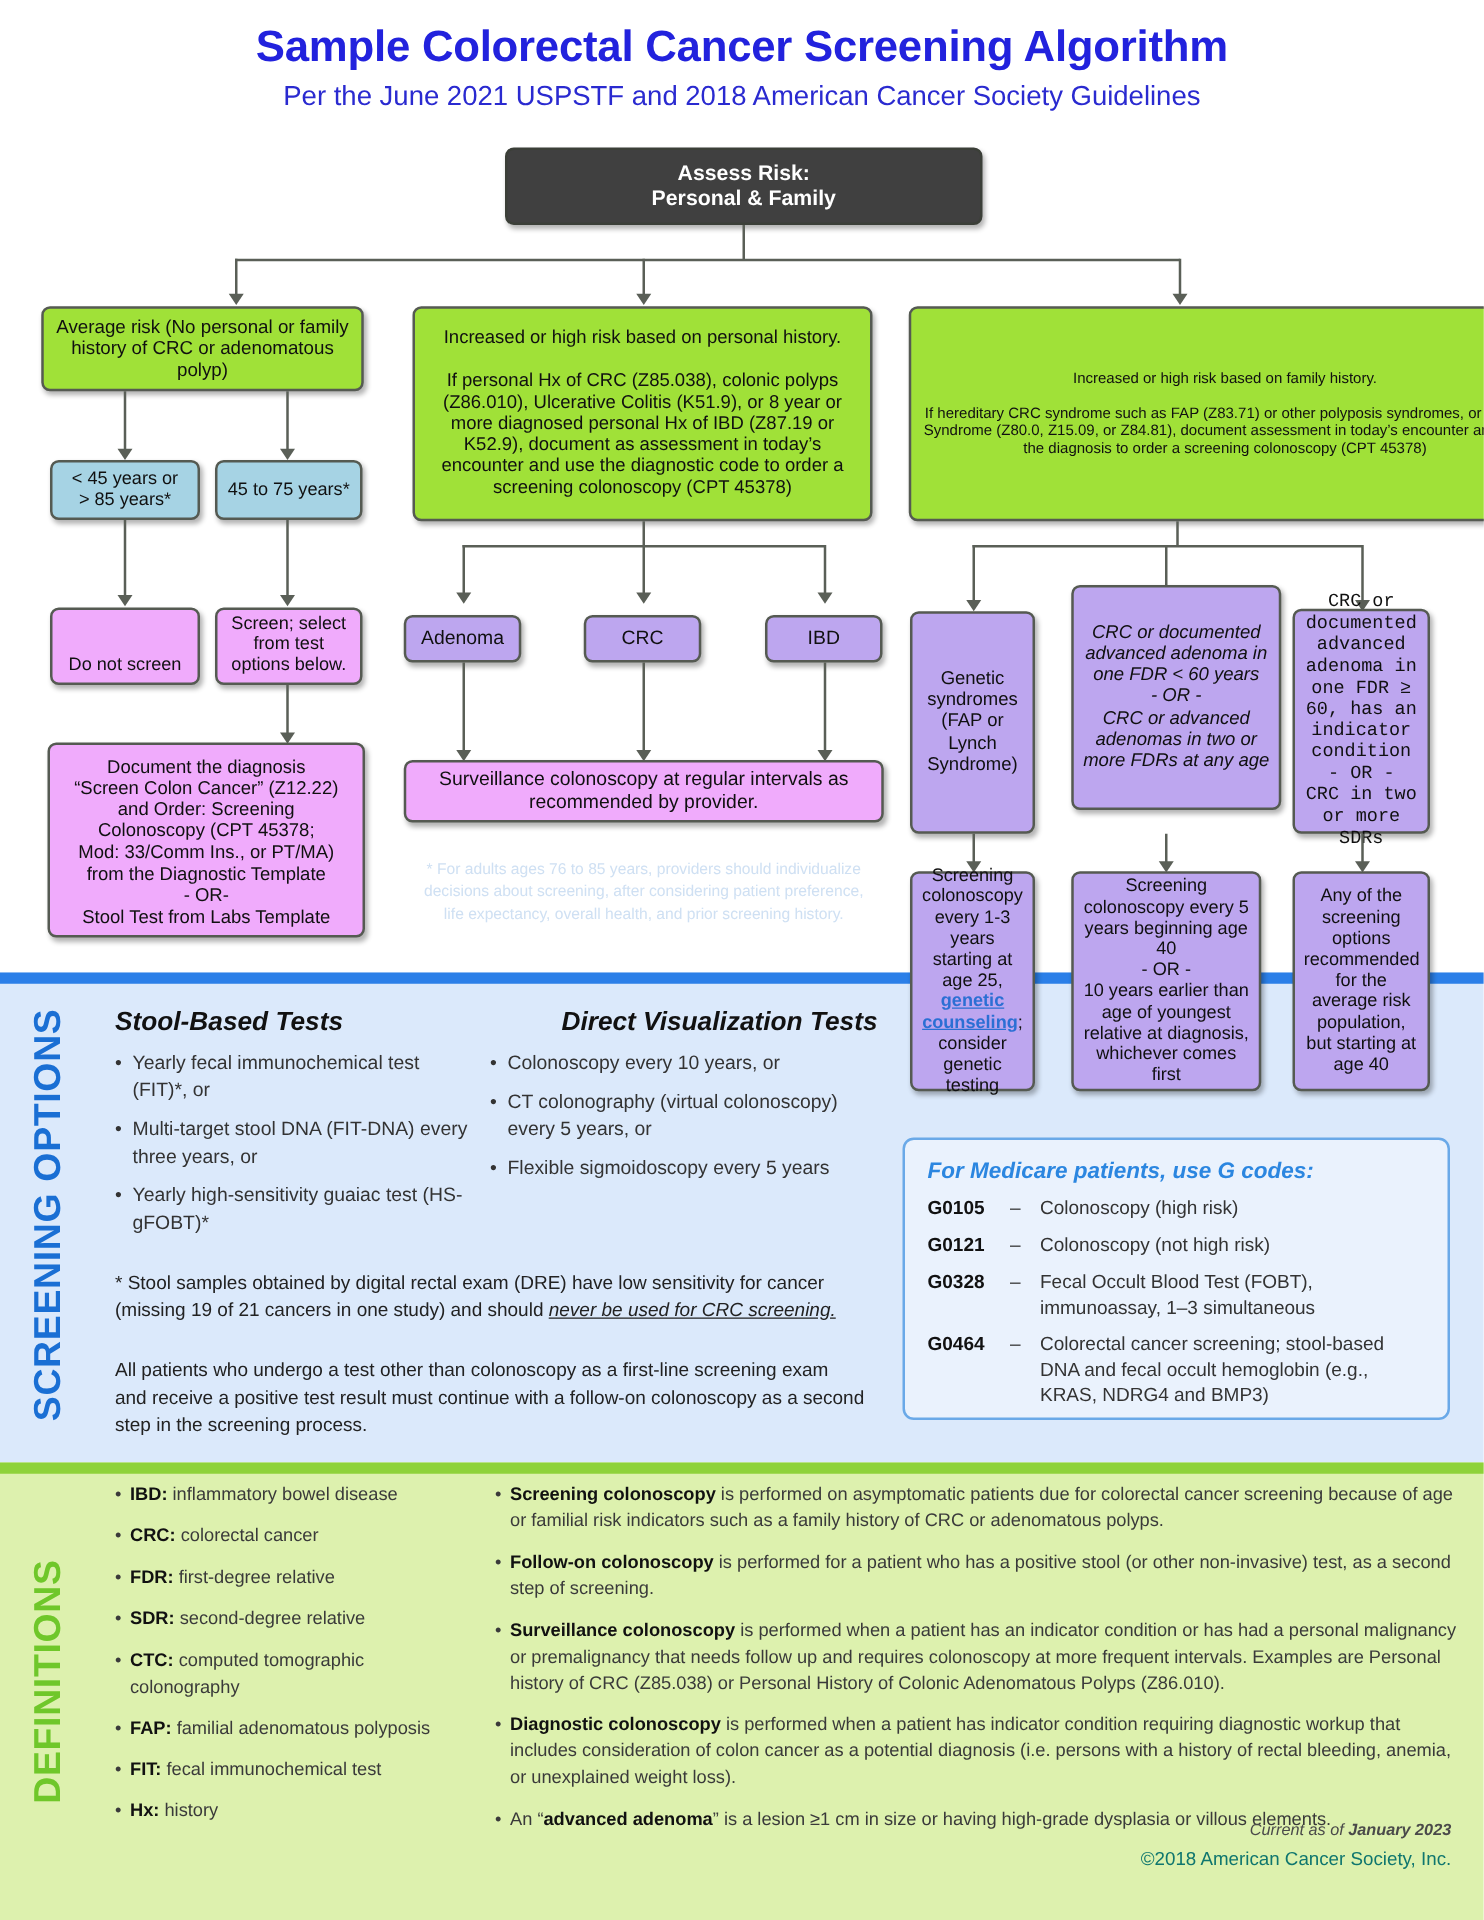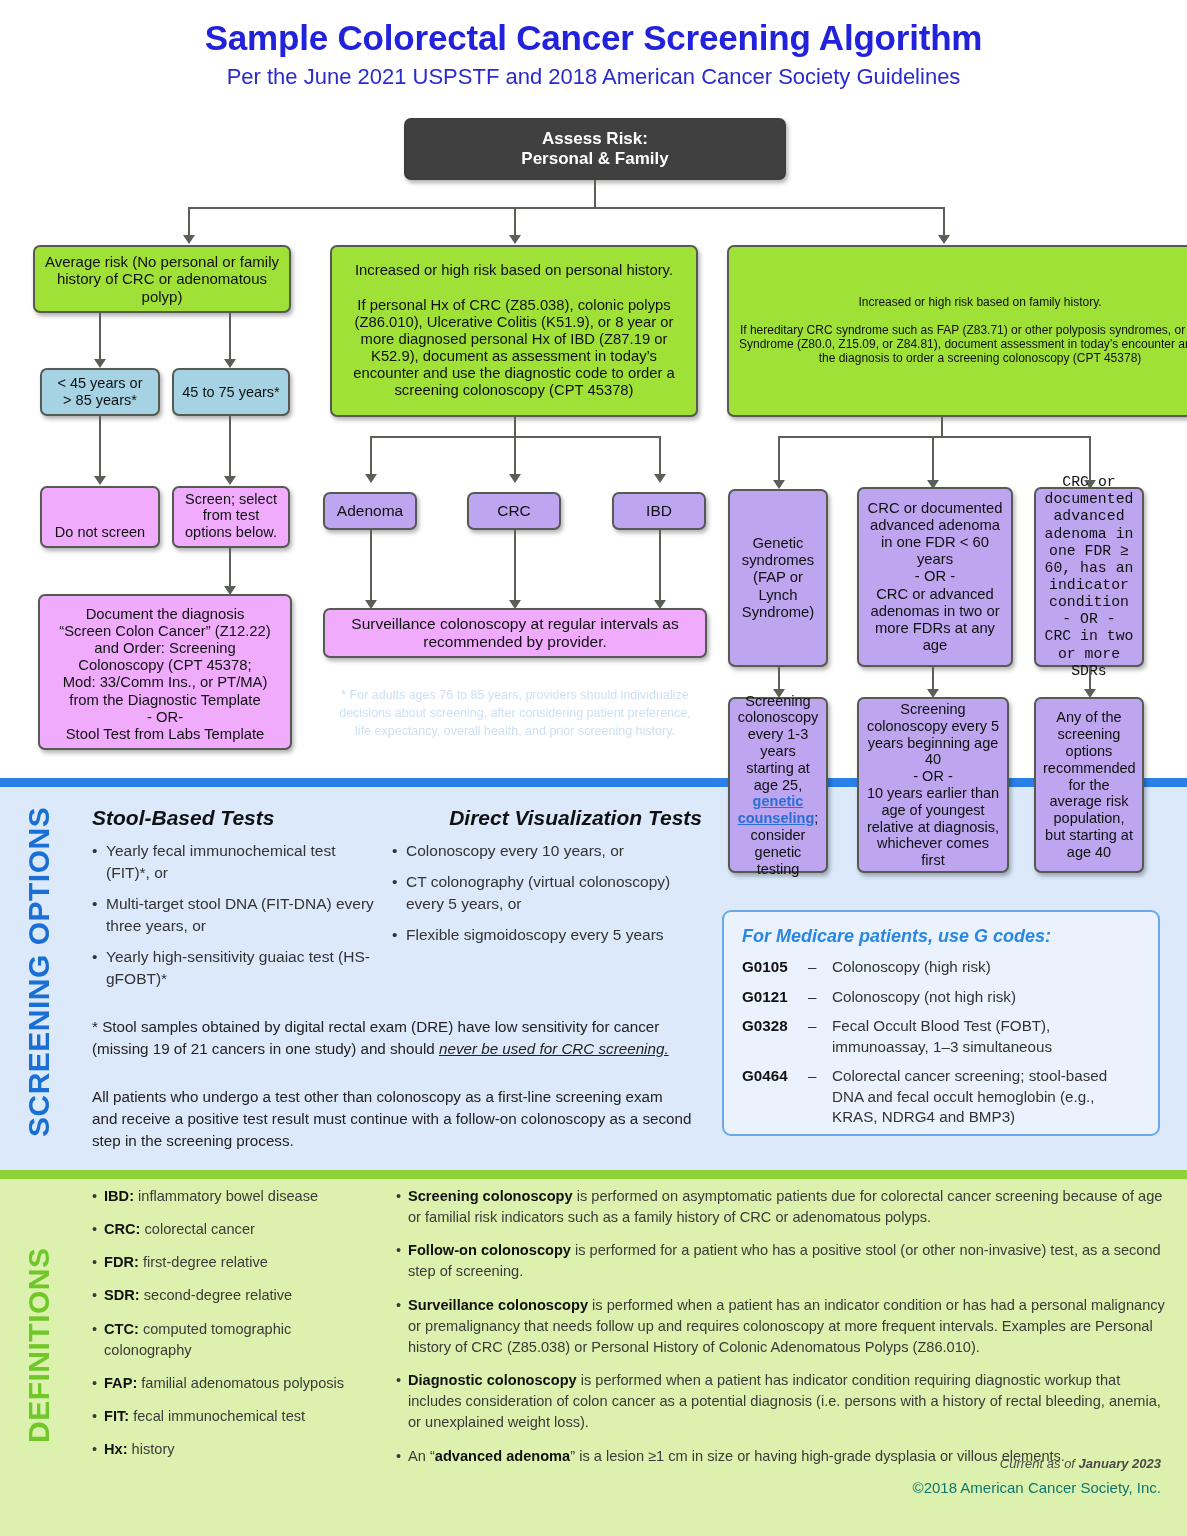--- a/index.html
+++ b/index.html
@@ -208,21 +208,21 @@
 <div class="ln vl" style="left:778px; top:436px; height:46px;"></div>
 <div class="arw" style="left:773px; top:480px;"></div>
 <div class="ln vl" style="left:932px; top:436px; height:46px;"></div>
 <div class="arw" style="left:927px; top:480px;"></div>
 <div class="ln vl" style="left:1089px; top:436px; height:46px;"></div>
 <div class="arw" style="left:1084px; top:480px;"></div>
 
 <div class="box purple" style="left:728px; top:489px; width:100px; height:178px; font-size:14.8px;">
   <span class="t">Genetic syndromes (FAP or Lynch Syndrome)</span>
 </div>
-<div class="box purple" style="left:857px; top:487px; width:156px; height:180px; font-size:14.8px;">
+<div class="box purple" style="left:857px; top:468px; width:168px; height:180px; font-size:14.8px;font-style:italic;">
   <span class="t">CRC or documented advanced adenoma in one FDR &lt; 60 years
 - OR -
 CRC or advanced adenomas in two or more FDRs at any age</span>
 </div>
 <div class="box purple" style="left:1034px; top:487px; width:110px; height:180px; font-size:14.8px;font-family:Liberation Mono, monospace;">
   <span class="t">CRC or documented advanced adenoma in one FDR ≥ 60, has an indicator condition
 - OR -
 CRC in two or more SDRs</span>
 </div>
 

